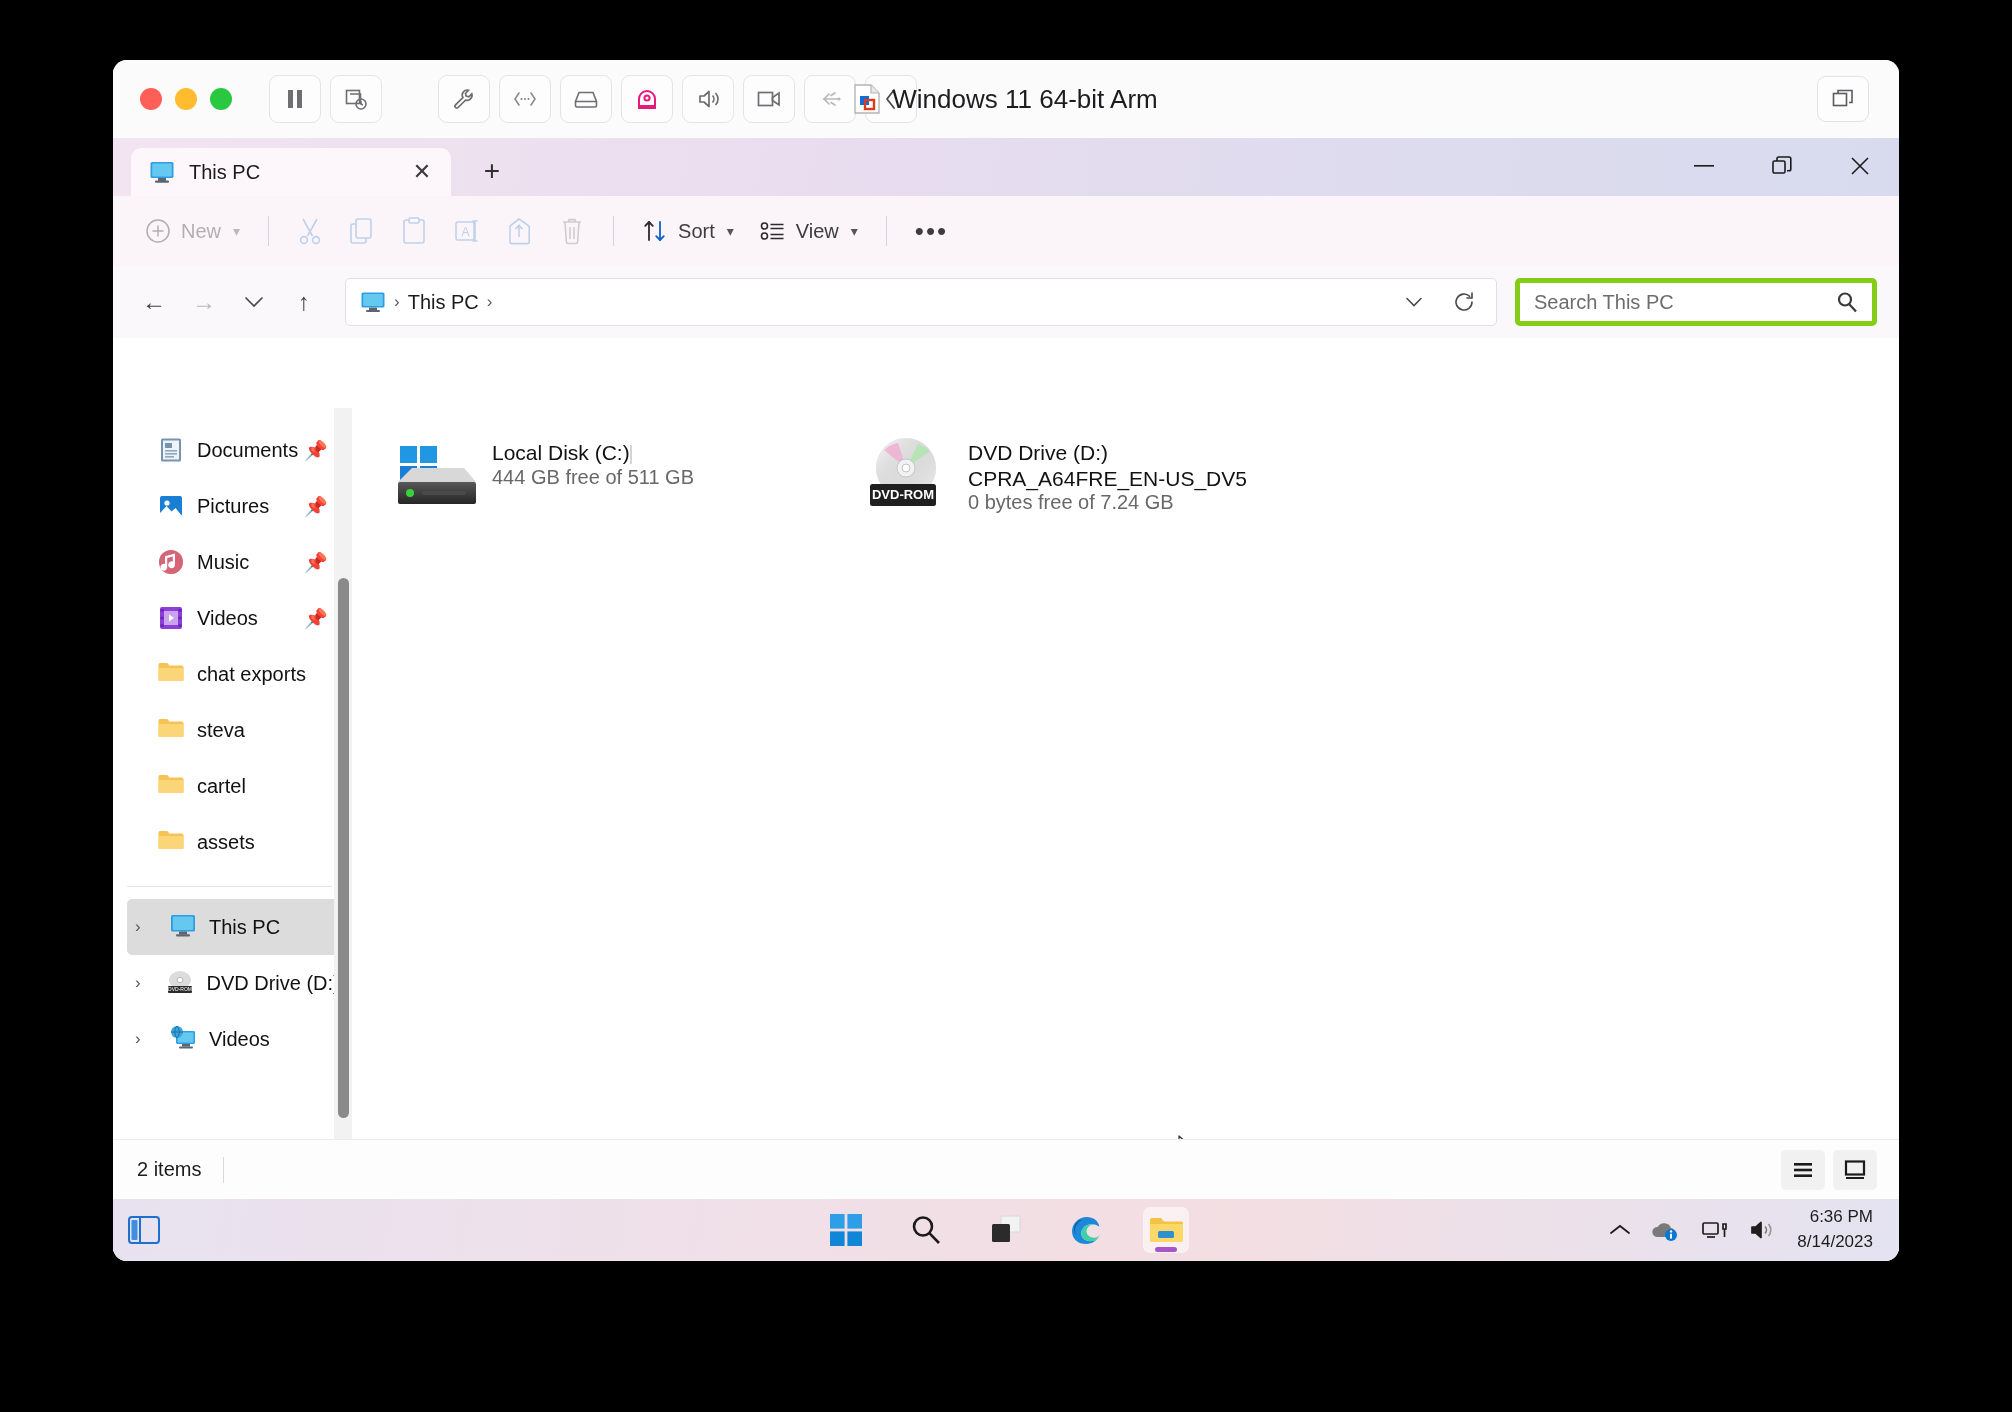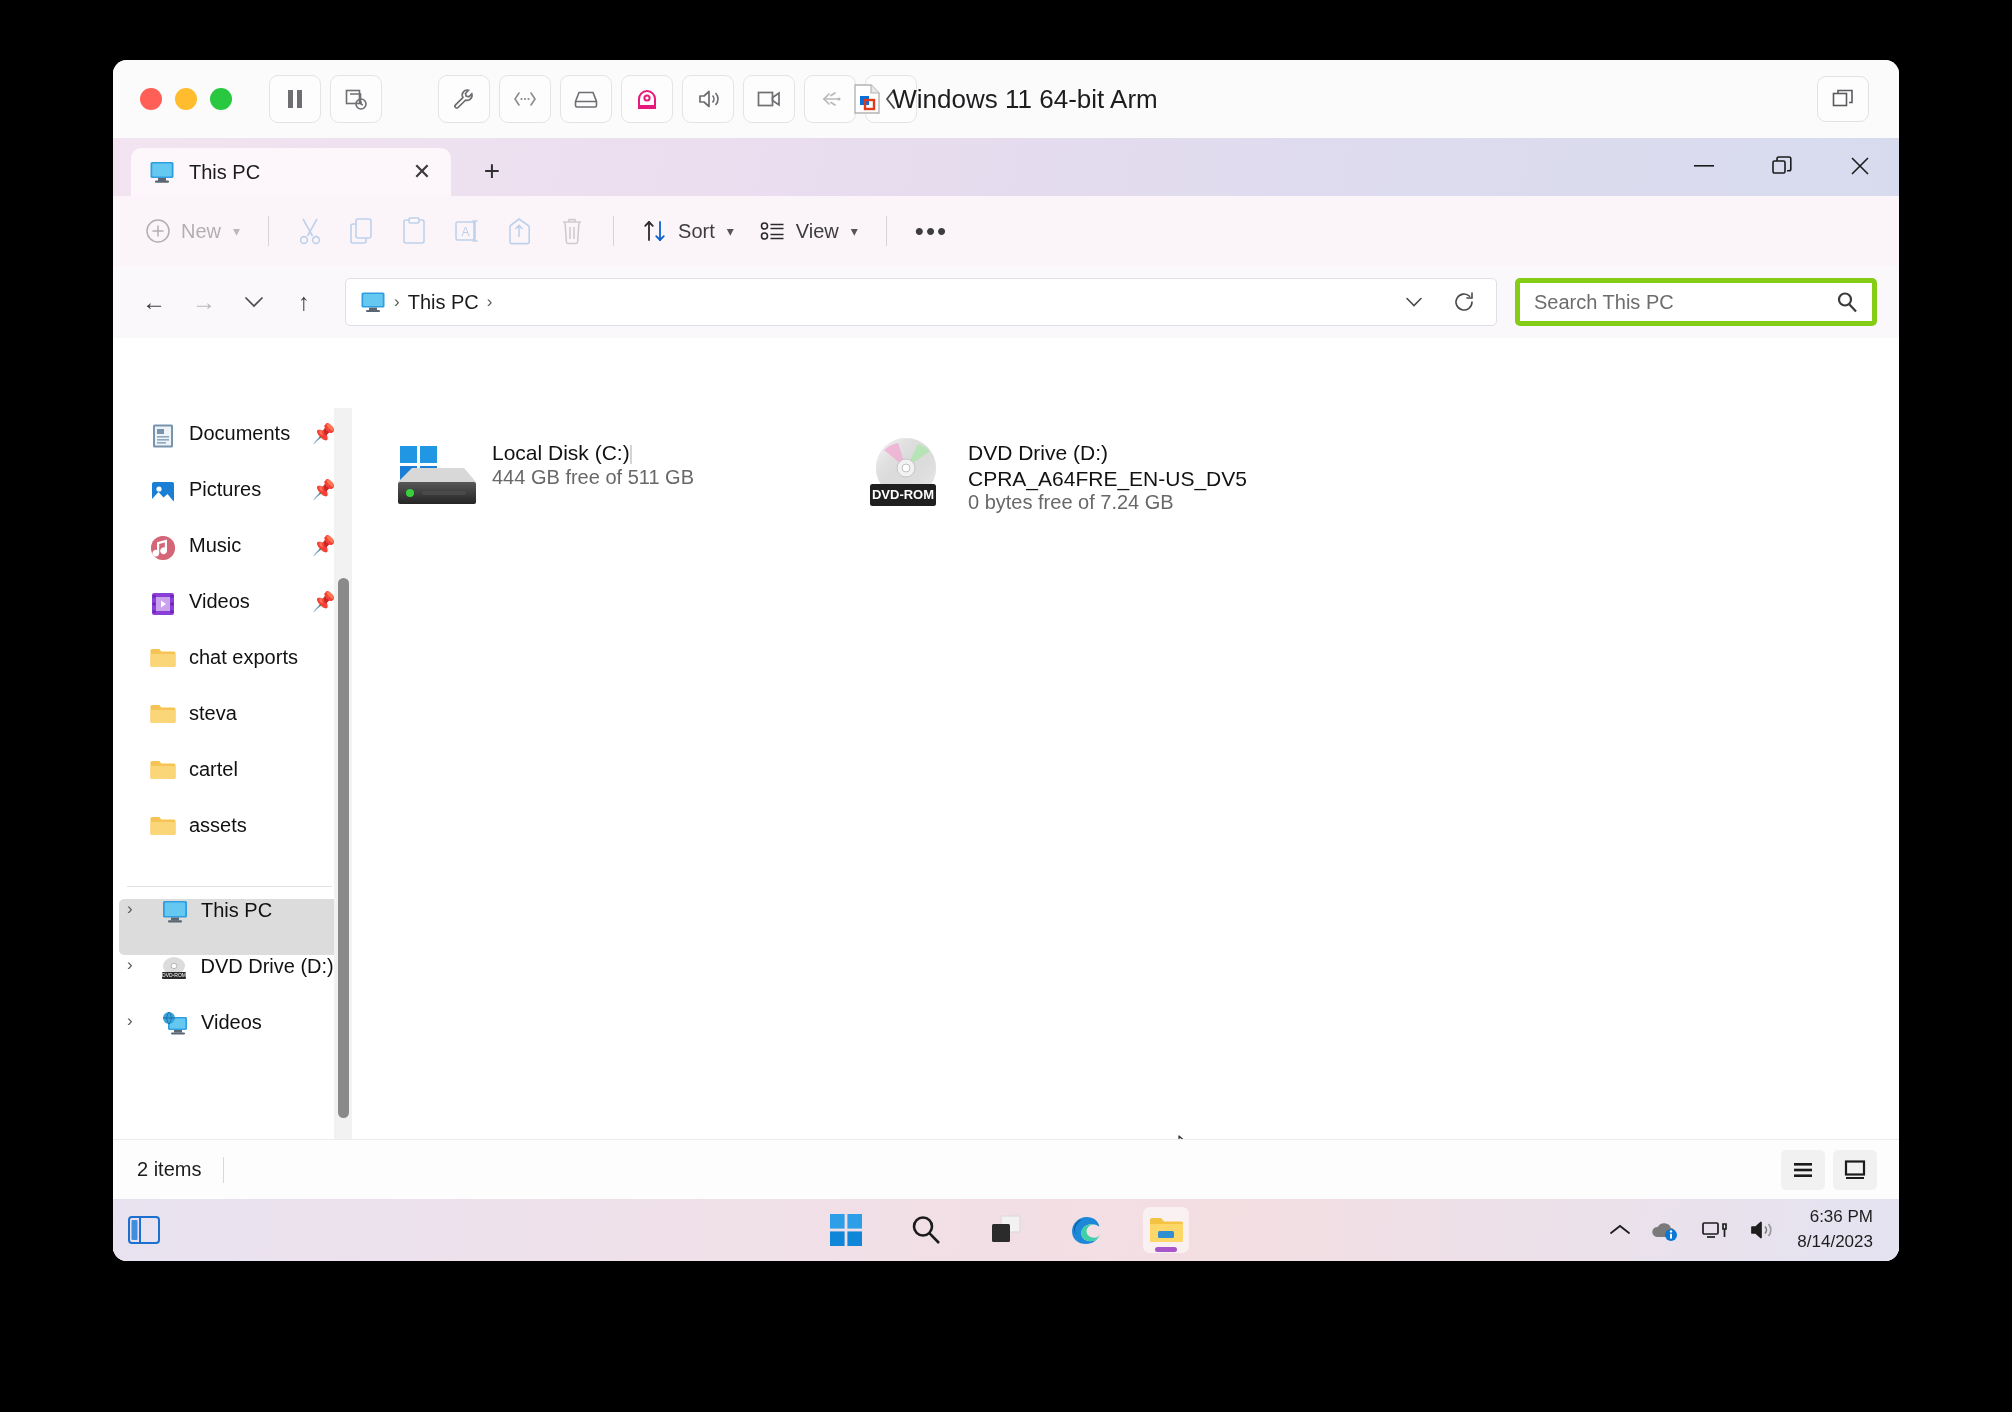--- a/index.html
+++ b/index.html
@@ -145,23 +145,23 @@
   #search-input::placeholder { color:#6d6d6d; }
 
   
   #body { position:absolute; left:0; right:0; top: 270px; bottom: 122px; display:flex; background:#fff; }
 
   #sidebar {
     width: 243px; position:relative; background:#fff;
     padding-top: 14px; flex-shrink:0;
   }
   .navitem {
-    height: 56px; display:flex; 
+    height: 56px; display:flex; align-items:center;
     padding-left: 30px; gap: 12px; position:relative;
-    border-radius: 5px; margin: 0 6px;
+    border-radius: 5px; margin: 0 14px;
   }
   .navitem.selected { background:#dcdcdc; }
   .navitem .expander { width: 22px; font-size:17px; color:#585858; margin-left:-22px; }
   .nav-ico { width: 28px; height: 28px; flex-shrink:0; position:relative; }
   .nav-label { font-size: 20px; color:#111; white-space:nowrap; overflow:hidden; }
   .pin { position:absolute; right: 14px; color:#909090; font-size:19px; }
   #nav-divider { height:1px; background:#e2e2e2; margin: 16px 24px 12px 14px; }
 
   #side-scrolltrack {
     position:absolute; right: 4px; top: 0; bottom: 0; width: 18px; background:#f2f2f2;

